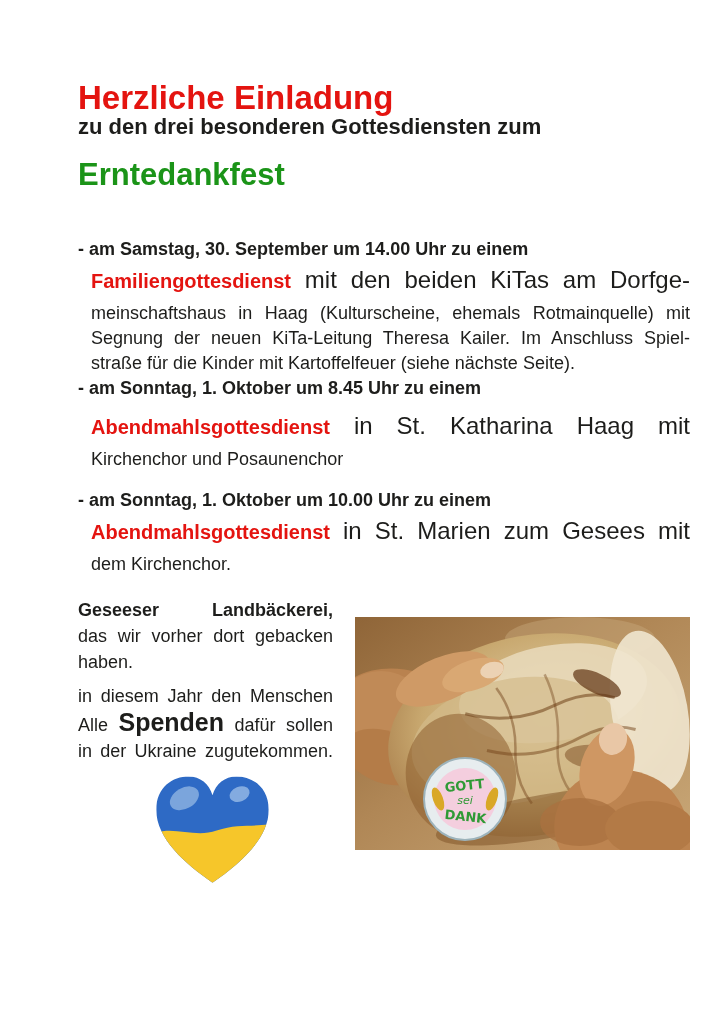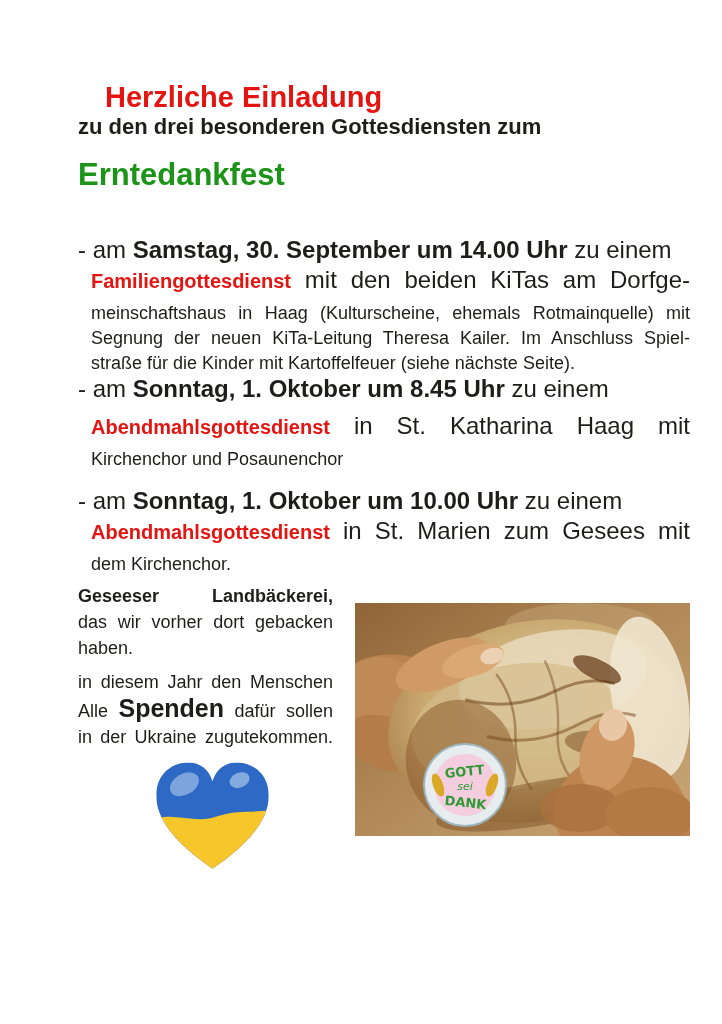--- a/index.html
+++ b/index.html
@@ -13,42 +13,42 @@
     position:relative;
     width:722px;
     height:1024px;
     background:#ffffff;
     overflow:hidden;
     font-family:"Liberation Sans", sans-serif;
     color:var(--ink);
   }
   .content{position:absolute;left:78px;top:80px;width:612px;}
 
-  .title{font-size:29px;line-height:35px;font-weight:bold;color:var(--red);margin-left:27px;}
+  .title{font-size:33px;line-height:35px;font-weight:bold;color:var(--red);}
   .subtitle{font-size:22px;line-height:23px;font-weight:bold;}
   .subject{font-size:31px;line-height:33px;font-weight:bold;color:var(--green);margin-top:20px;}
 
   .services{margin-top:46px;}
-  .dline{font-size:24px;line-height:25px;white-space:nowrap;}
+  .dline{font-size:18px;line-height:25px;white-space:nowrap;font-weight:bold;}
   .svc-body{padding-left:13px;}
   .lead{line-height:36px;text-align:justify;text-align-last:justify;}
   .svc-name{font-size:20px;font-weight:bold;color:var(--red);}
   .svc-rest{font-size:24px;}
   .bline{font-size:18px;line-height:25px;}
   .just{text-align:justify;text-align-last:justify;}
   .nowrap{white-space:nowrap;}
   .svc2 .lead{margin-top:7px;}
   .svc3{margin-top:16px;}
 
   .closing{margin-top:31px;}
   .c1{font-size:18px;line-height:25px;white-space:nowrap;}
   .c2{font-size:18px;line-height:40px;white-space:nowrap;}
   .brown-big{font-size:32px;font-weight:bold;color:var(--brown);}
 
-  .cols{display:flex;margin-top:6px;align-items:flex-start;justify-content:center;}
+  .cols{display:flex;margin-top:20px;align-items:flex-start;justify-content:center;}
   .leftcol{width:255px;}
   .rightcol{width:335px;margin-left:22px;}
   .leftcol .l{font-size:18px;line-height:26px;}
   .bakery{font-weight:bold;}
   .p2{margin-top:8px;}
   .l-sp{line-height:32px;}
   .spenden{font-size:25px;font-weight:bold;}
   .heart-wrap{margin:6px 0 0 72px;width:125px;height:117px;}
   .photo{margin-top:20px;width:335px;height:233px;display:block;}
   svg{display:block;}

